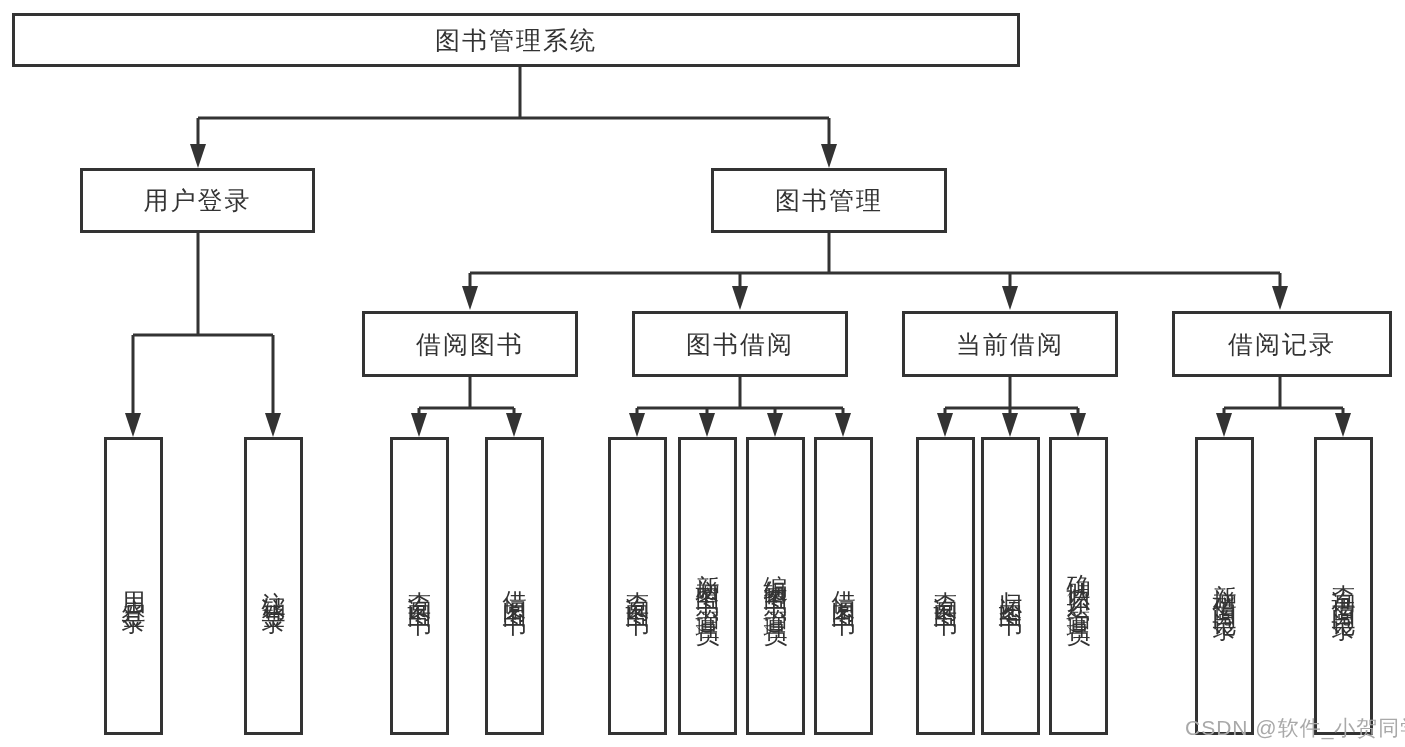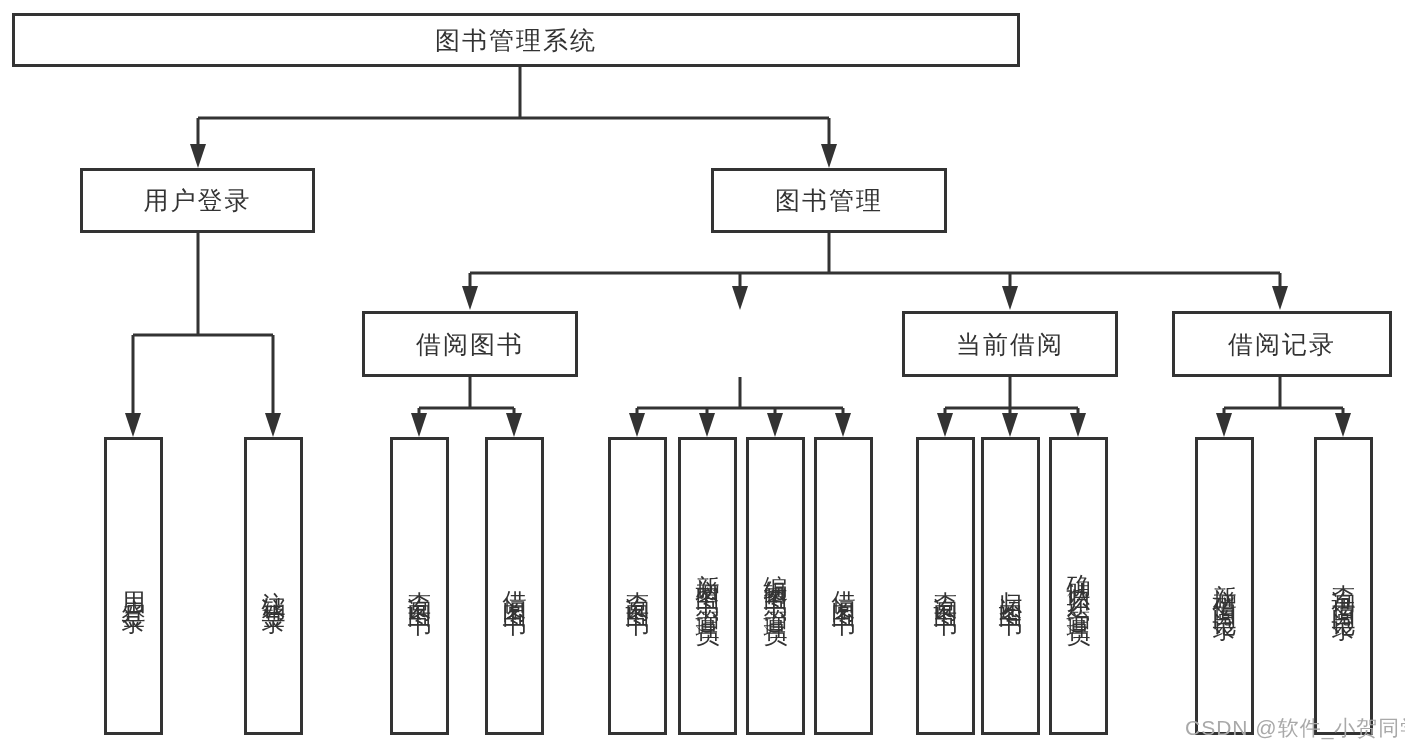--- a/index.html
+++ b/index.html
@@ -124,20 +124,23 @@
   <div class="node hbox n-user-login">
     <span>用户登录</span>
   </div>
   <div class="node hbox n-book-mgmt">
     <span>图书管理</span>
   </div>
 
   <div class="node hbox n-new-book-rec">
     <span>借阅图书</span>
   </div>
+  <div class="node hbox n-book-borrow">
+    <span>图书借阅</span>
+  </div>
   <div class="node hbox n-current-borrow">
     <span>当前借阅</span>
   </div>
   <div class="node hbox n-borrow-record">
     <span>借阅记录</span>
   </div>
 
   <div class="node vbox leaf l-1">
     <span>用户登录</span>
   </div>

